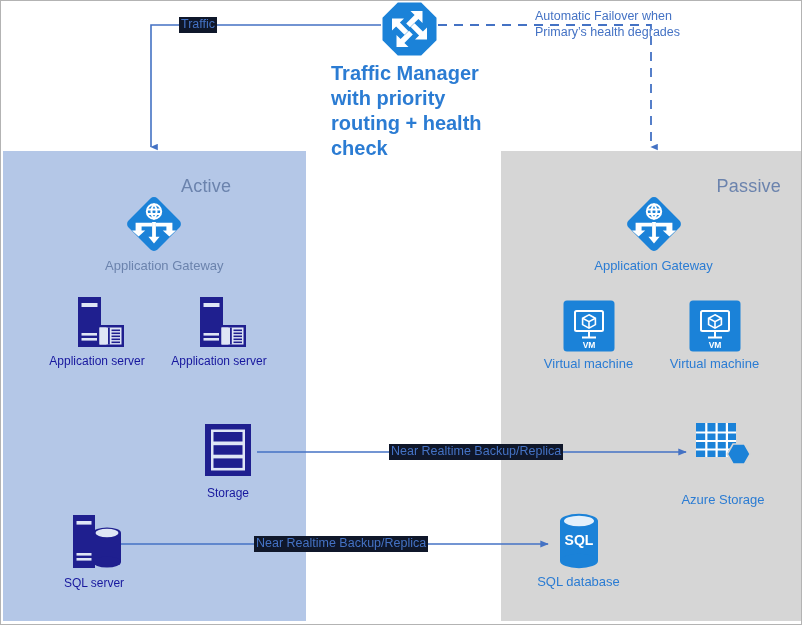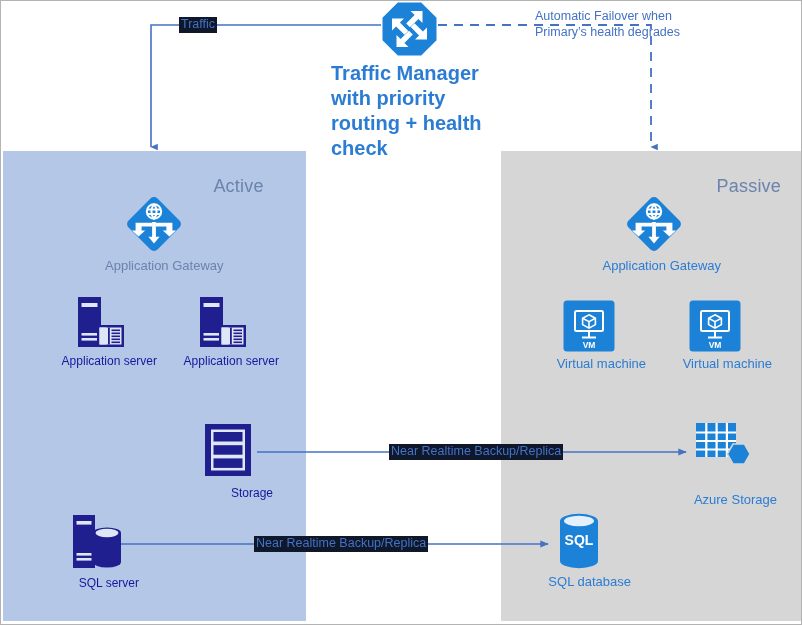--- a/index.html
+++ b/index.html
@@ -38,36 +38,35 @@
     width: 300px; height: 470px;
     background: #d6d6d6;
   }
   .zone-title {
     position: absolute;
     font-size: 18px;
     color: #6b83ad;
     letter-spacing: 0.2px;
     white-space: nowrap;
   }
-  .zone-title-active { left: 180px; top: 175px; width: 115px; text-align: center; }
+  .zone-title-active { left: 180px; top: 175px; width: 115px; text-align: left; }
   .zone-title-passive { left: 655px; top: 175px; width: 125px; text-align: right; }
 
   .node {
     position: absolute;
     text-align: center;
   }
   .node-icon {
     display: block;
     margin: 0 auto;
   }
   .node-label {
     display: block;
     white-space: nowrap;
     line-height: 1.15;
-    text-align: right;
   }
   .lbl-blue   { color: #2b7cd3; font-size: 13px; }
   .lbl-navy   { color: #17179e; font-size: 12px; }
   .lbl-muted  { color: #6b83ad; font-size: 13px; }
 
   .tm-title {
     position: absolute;
     left: 330px; top: 60px;
     width: 160px;
     font-size: 20px;

